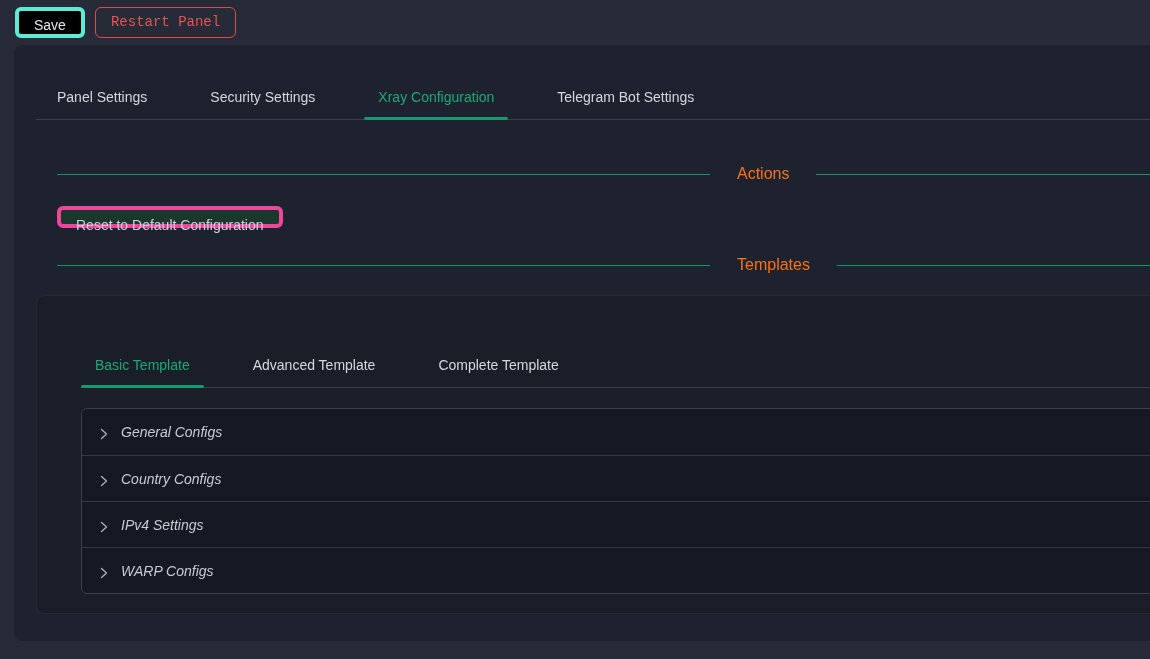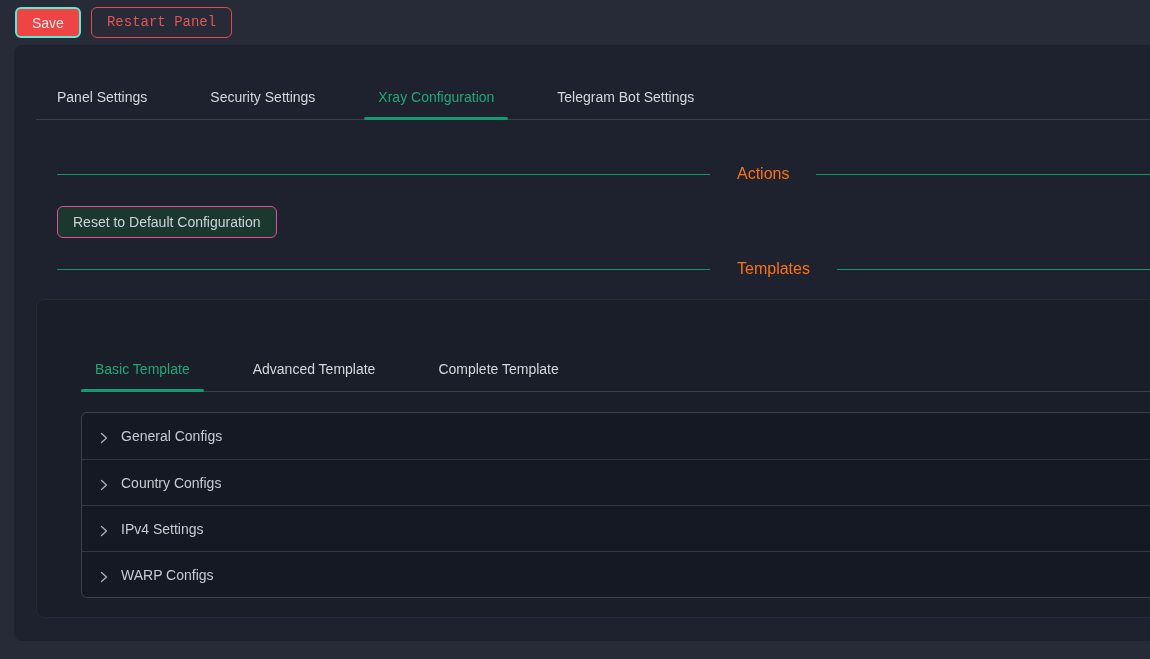--- a/index.html
+++ b/index.html
@@ -21,22 +21,22 @@
   .btn {
     height: 31px;
     border-radius: 6px;
     font-size: 14px;
     font-family: inherit;
     padding: 0 15px;
     cursor: pointer;
     line-height: 29px;
   }
   .btn-save {
-    background: #ef4444;
-    border: 2px solid #5eead4;
+    background: #000000;
+    border: 4px solid #5eead4;
     color: #e4e7eb;
   }
   .btn-restart {
     background: transparent;
     border: 1px solid #e04a4a;
     color: #e25555;
     font-family: Liberation Mono, monospace;
   }
 
   
@@ -91,24 +91,24 @@
     padding: 0 27px;
     font-size: 16px;
     color: #f97316;
     white-space: nowrap;
   }
 
   
   .reset-btn {
     display: inline-block;
     margin: 20px 0 0 21px;
-    height: 32px;
+    height: 22px;
     padding: 0 15px;
     background: #1b382f;
-    border: 1px solid #ec4899;
+    border: 4px solid #ec4899;
     border-radius: 6px;
     color: #ced3d9;
     font-size: 14px;
     font-family: inherit;
     line-height: 30px;
     cursor: pointer;
   }
 
   
   .inner-card {
@@ -146,20 +146,21 @@
   .collapse-row + .collapse-row { border-top: 1px solid #323844; }
   .chevron-icon {
     width: 12px; height: 12px;
     flex: none;
     display: inline-block;
   }
   .collapse-label {
     margin-left: 11px;
     font-size: 14px;
     color: #c7ccd3;
+    font-style: italic;
   }
 </style>
 </head>
 <body>
 
 <div class="topbar">
   <button class="btn btn-save">Save</button>
   <button class="btn btn-restart">Restart Panel</button>
 </div>
 

